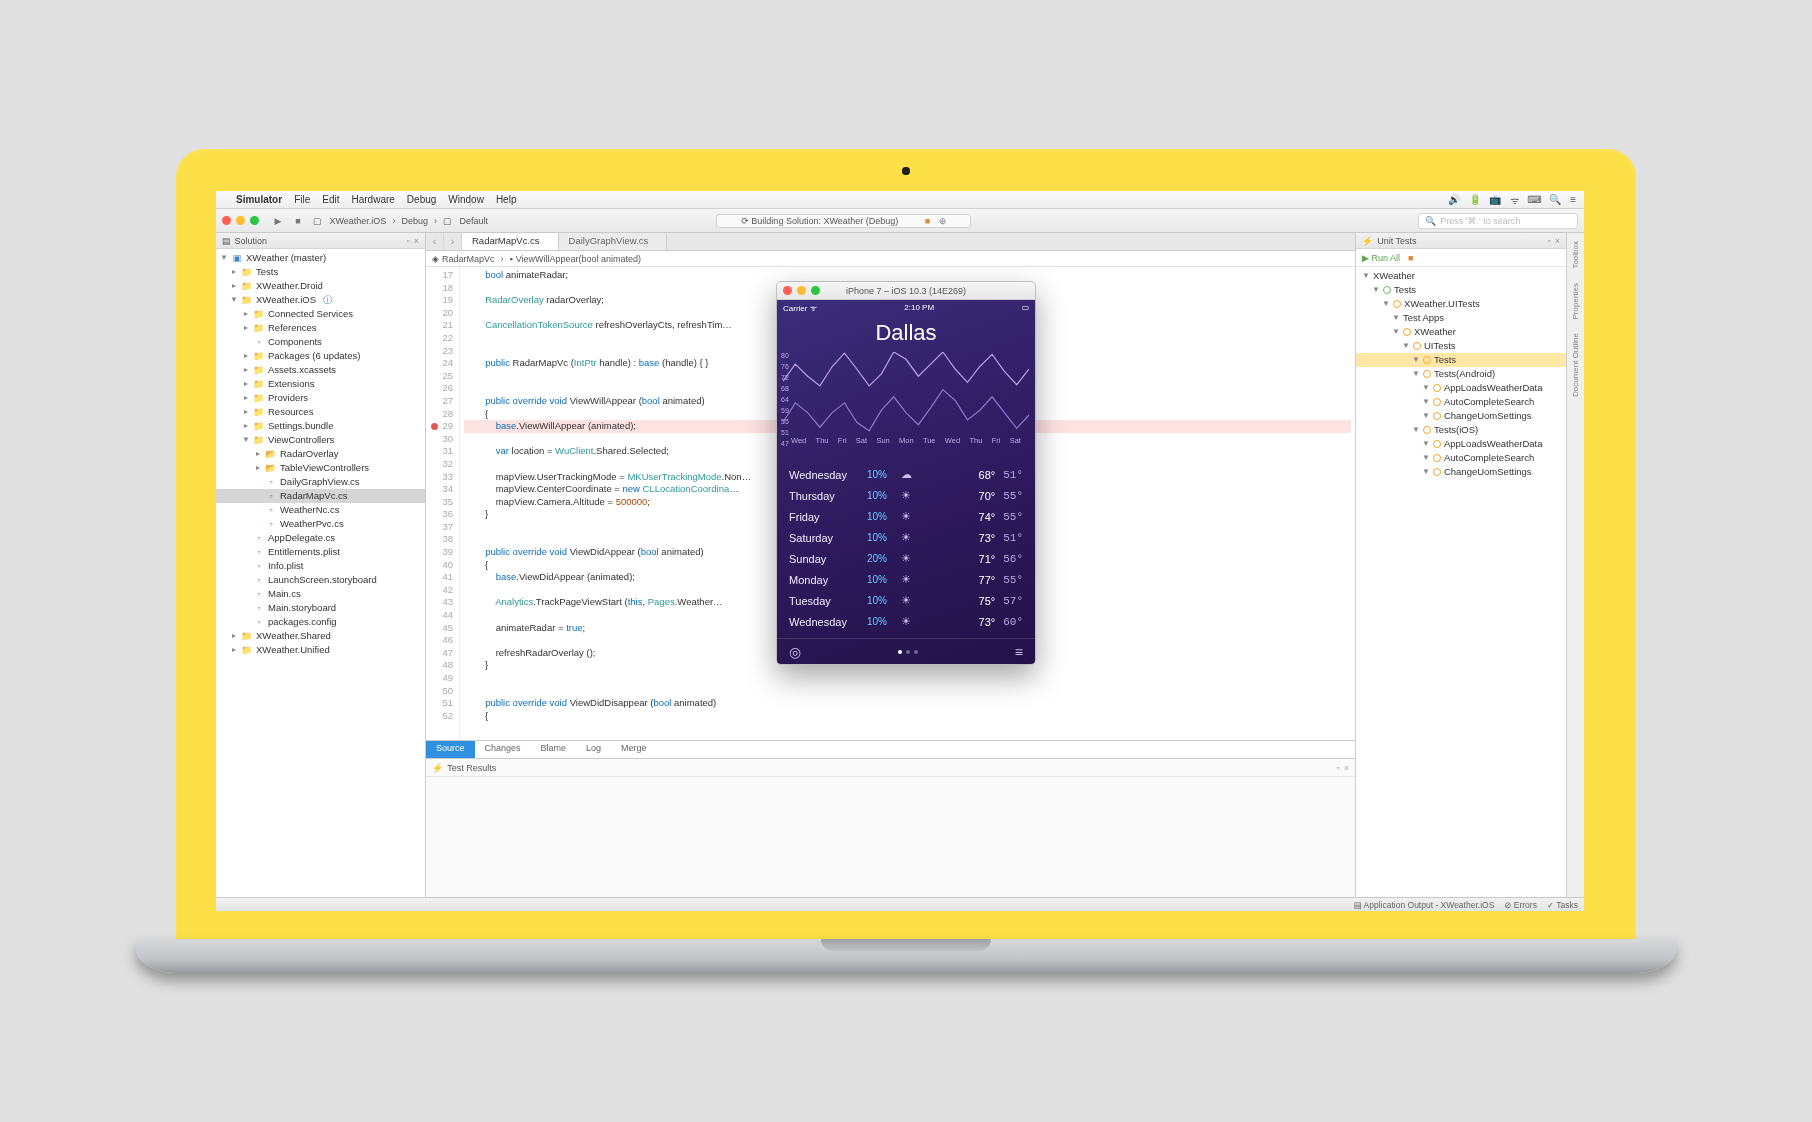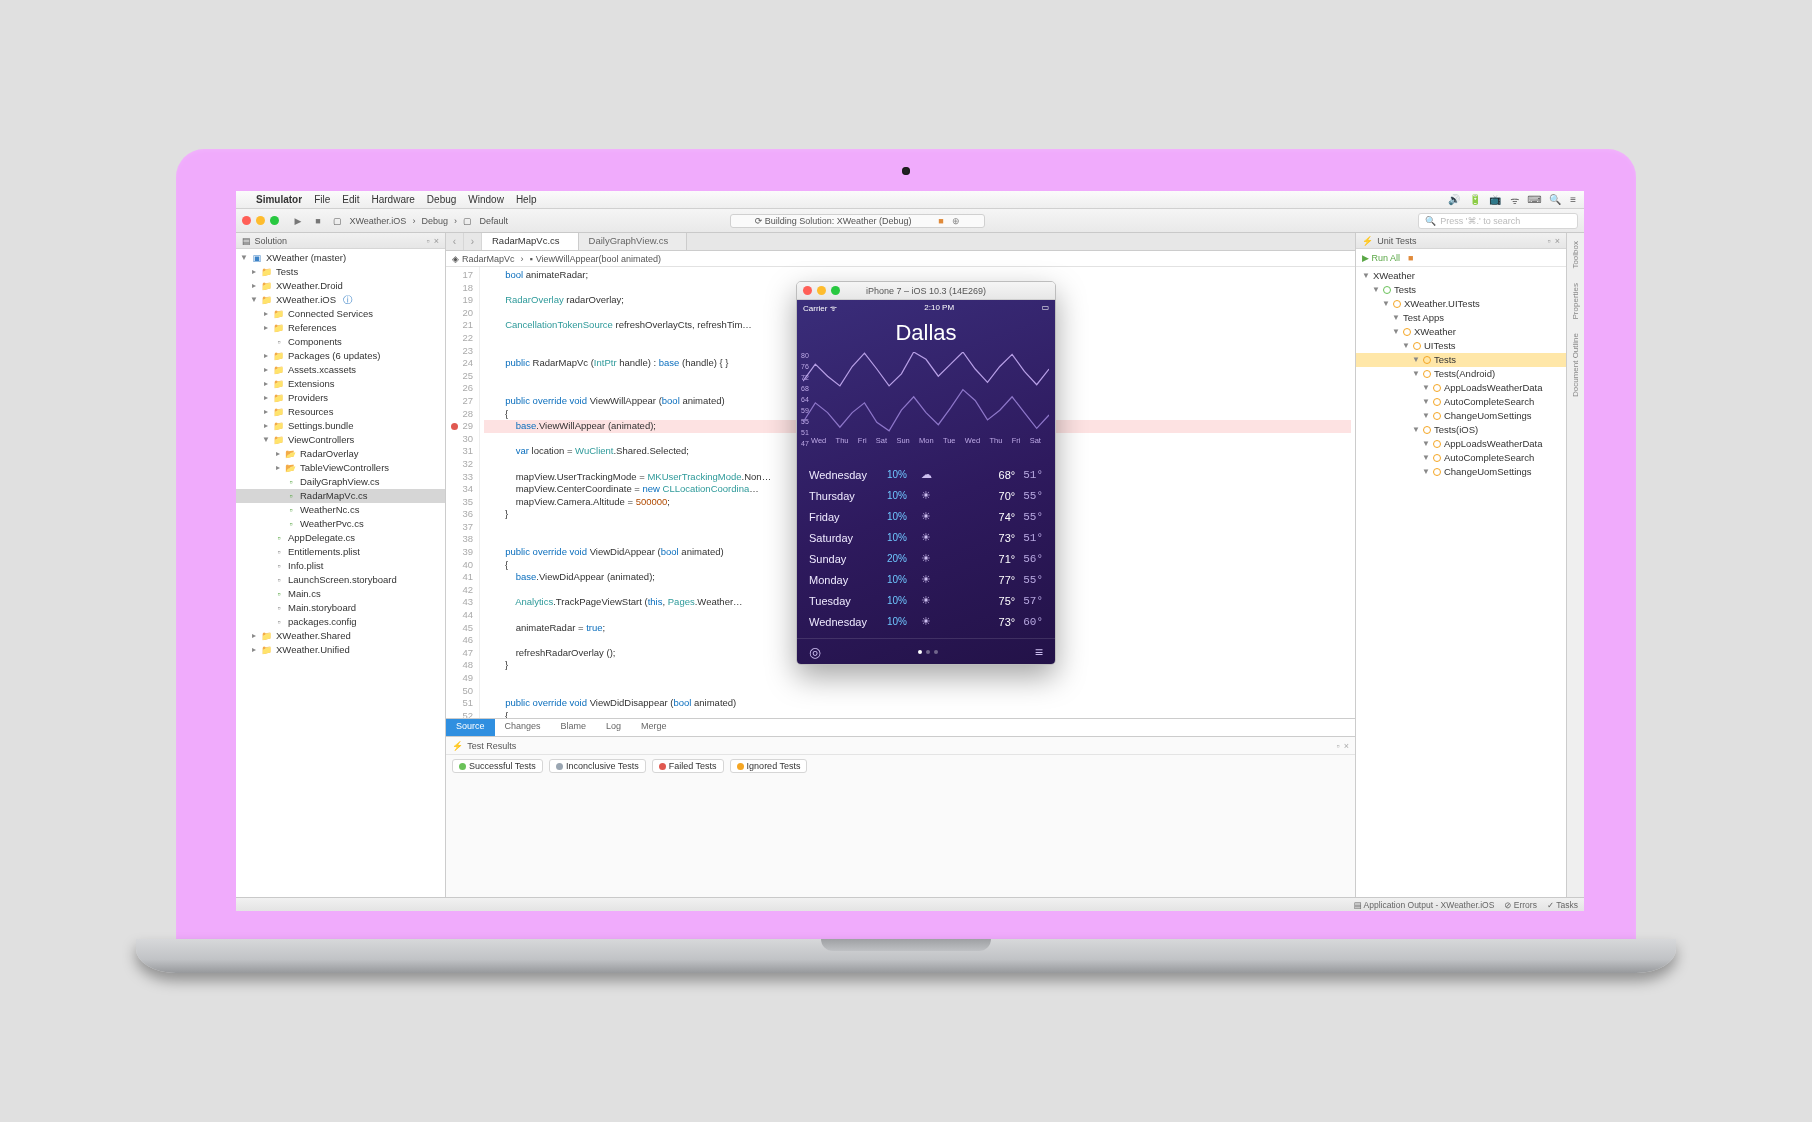--- a/index.html
+++ b/index.html
@@ -1,20 +1,20 @@
 <!DOCTYPE html>
 <html><head>
 <meta charset="utf-8">
 <style>
 * { margin: 0; padding: 0; box-sizing: border-box; font-family: -apple-system, "Helvetica Neue", Arial, sans-serif; }
 body { background: #e0e0e0; display: flex; align-items: center; justify-content: center; height: 100vh; }
 
 
 .laptop { width: 1460px; position: relative; }
-.screen-frame { background: #f0abfc; border-radius: 28px 28px 0 0; padding: 42px 52px 28px 60px; box-shadow: inset 0 2px 4px rgba(255,255,255,0.1); }
+.screen-frame { background: #fde047; border-radius: 28px 28px 0 0; padding: 42px 52px 28px 40px; box-shadow: inset 0 2px 4px rgba(255,255,255,0.1); }
 .camera { width: 8px; height: 8px; background: #222; border-radius: 50%; position: absolute; top: 18px; left: 50%; margin-left: -4px; box-shadow: inset 0 0 2px #000; }
 .screen { width: 100%; height: 720px; background: #f3f3f3; position: relative; font-size: 10px; color: #333; overflow: hidden; }
 .base { height: 34px; background: linear-gradient(#d7d8da, #c1c3c6 60%, #97999c); border-radius: 0 0 40px 40px / 0 0 24px 24px; box-shadow: 0 8px 14px rgba(0,0,0,0.35); position: relative; margin: 0 -40px; }
 .base::before { content:""; position:absolute; top:0; left:50%; width:170px; height:12px; margin-left:-85px; background:linear-gradient(#9ea0a3,#bfc1c4); border-radius:0 0 12px 12px; }
 
 
 .menubar { height: 18px; background: linear-gradient(#fbfbfb,#eeeeee); border-bottom: 1px solid #d0d0d0; display: flex; align-items: center; padding: 0 8px; gap: 12px; font-size: 10px; color: #333; }
 .menubar .apple { font-size: 11px; }
 .menubar .app { font-weight: 600; }
 .menubar .right { margin-left: auto; display: flex; gap: 8px; align-items: center; font-size: 10px; color: #555; }
@@ -395,26 +395,20 @@
 
           <div class="test-results">
             <div class="tr-head">
               <span>⚡</span>
                 <span>Test Results</span>
               <span class="spacer">
                   <span>▫</span>
                   <span>×</span>
                 </span>
             </div>
-            <div class="tr-filters" id="trfilters">
-                <div class="chip"><span class="dot-g"></span>Successful Tests</div>
-                <div class="chip"><span class="dot-b"></span>Inconclusive Tests</div>
-                <div class="chip"><span class="dot-r"></span>Failed Tests</div>
-                <div class="chip"><span class="dot-y"></span>Ignored Tests</div>
-              </div>
             <div class="tr-body"></div>
           </div>
         </div>
 
         <div class="unit">
           <div class="panel-head">
             <span class="title">⚡ <span>Unit Tests</span></span>
             <span class="right-icons">
                 <span>▫</span>
                 <span>×</span>

